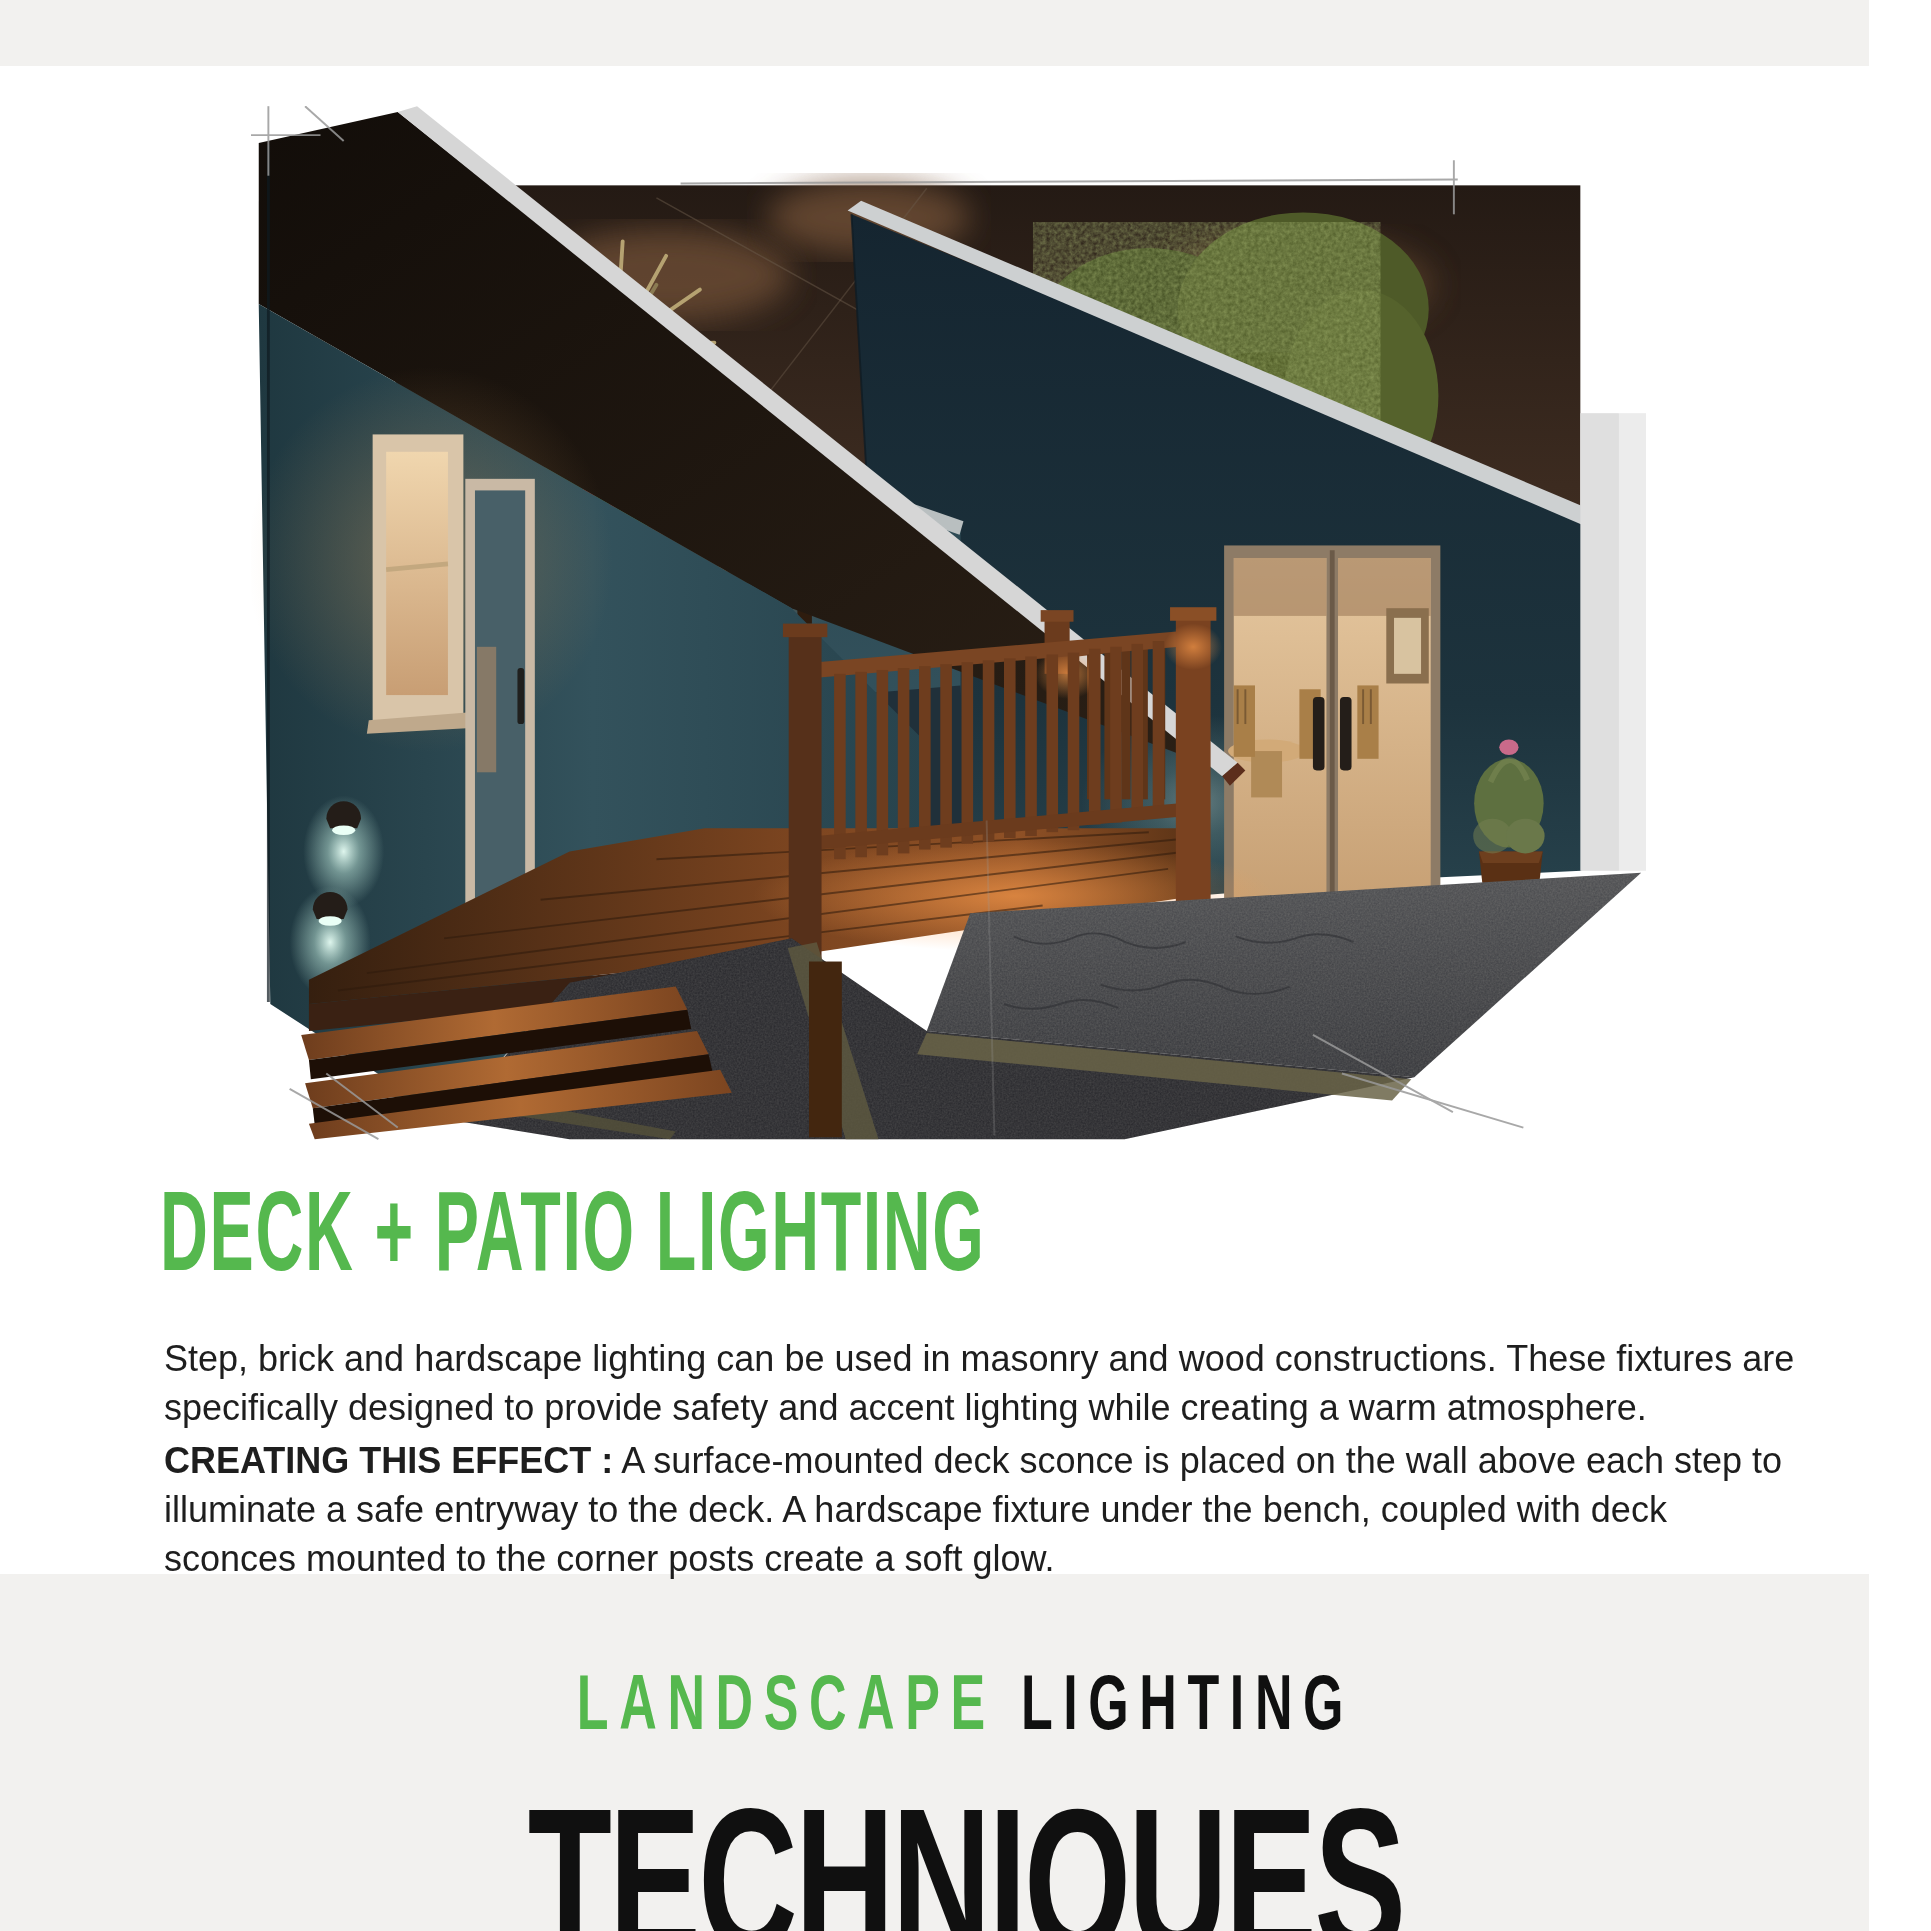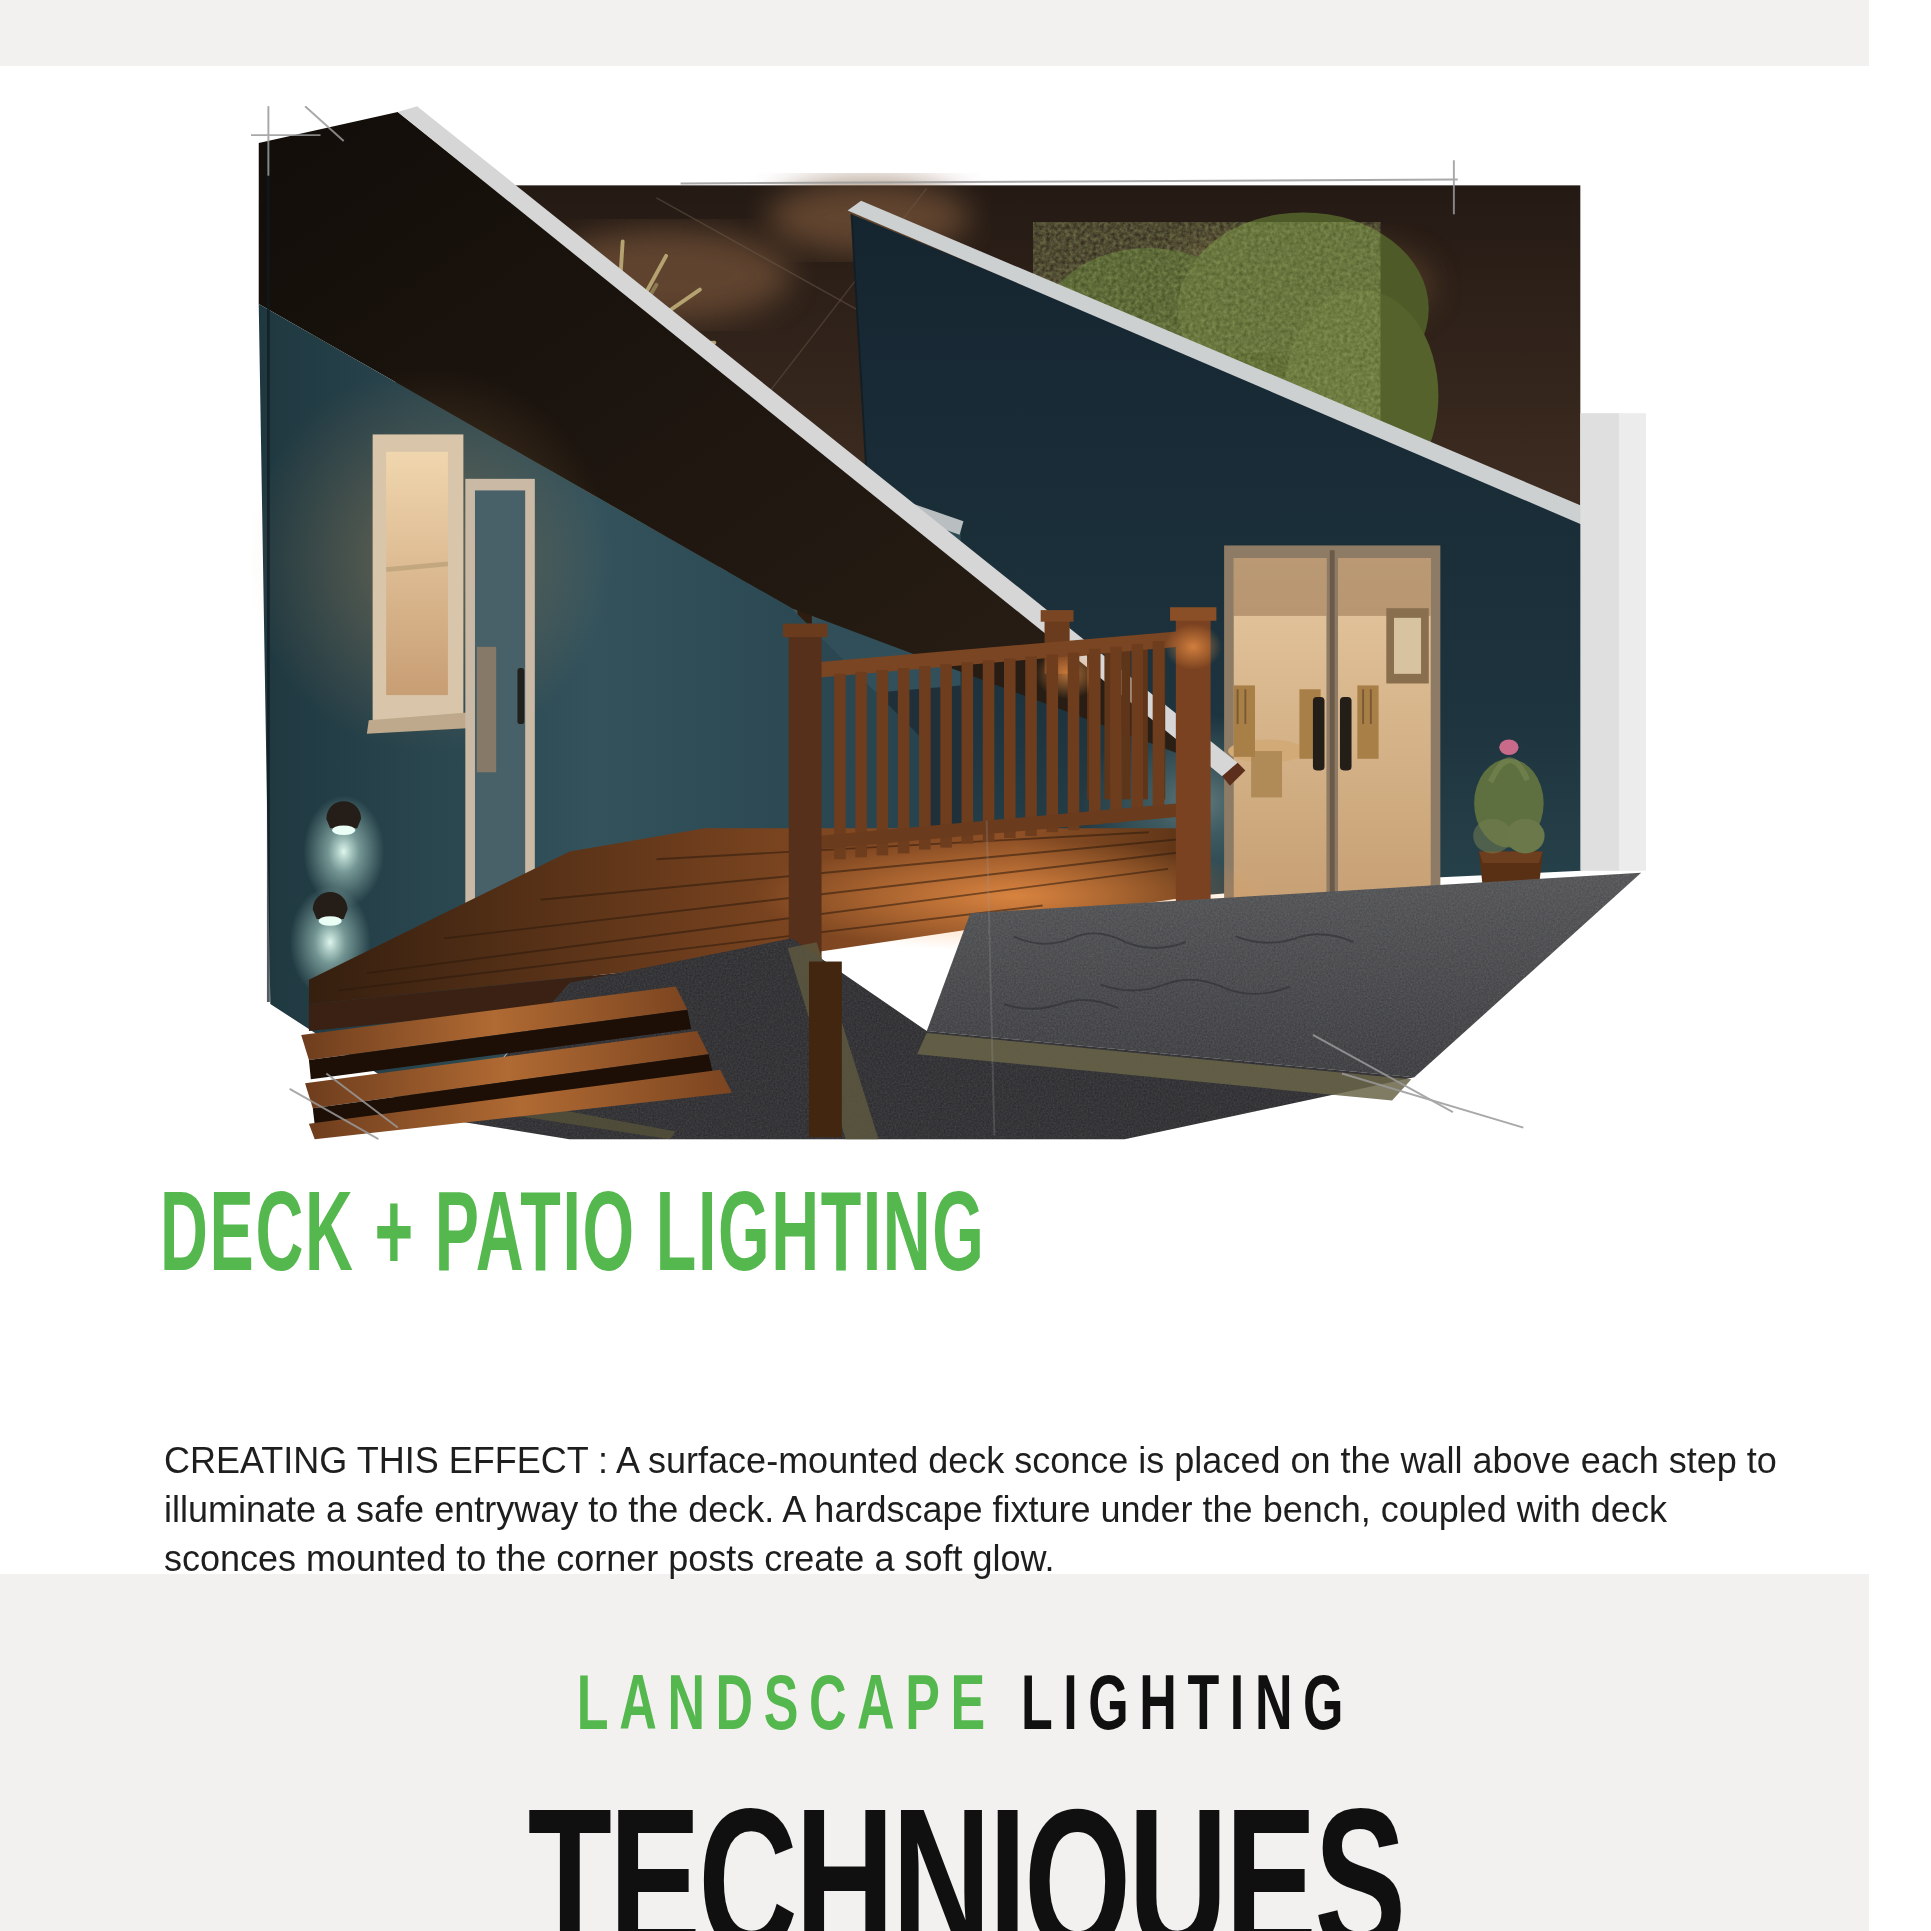--- a/index.html
+++ b/index.html
@@ -6,21 +6,21 @@
   #canvas{position:relative;width:1869px;height:1931px;background:#ffffff;overflow:hidden;}
   .band{position:absolute;left:0;width:1931px;background:#f2f1ef;}
   #top-band{top:0;height:66px;}
   #footer-band{top:1574px;height:357px;}
   #illustration{position:absolute;left:251px;top:106px;width:1506px;height:1043px;}
   #headline{position:absolute;left:160px;top:1174px;font-size:79px;font-weight:bold;
     line-height:1;letter-spacing:1.9px;color:#55b84e;transform:scale(.84,1.44);transform-origin:top left;white-space:nowrap;}
   .bodycopy{position:absolute;left:164px;width:1641px;color:#1e1e1e;font-size:36px;line-height:49px;}
   #para1{top:1298px;}
   #para2{top:1400px;}
-  .lead{font-weight:normal;}
+  .lead{font-weight:bold;}
   .footer-line{position:absolute;left:0;width:1931px;text-align:center;white-space:nowrap;color:#101010;}
   #footer-line1{top:1657px;font-size:52px;font-weight:bold;letter-spacing:10.6px;transform:scale(1.0,1.5);transform-origin:top center;}
   #footer-line1 .green{color:#55b84e;}
   #footer-line2{top:1763px;font-size:145px;font-weight:bold;letter-spacing:-2.9px;transform:scale(.95,1.42);transform-origin:top center;}
 </style>
 </head>
 <body>
 
 <div id="canvas">
 
@@ -375,20 +375,21 @@
       <line x1="1100" y1="962" x2="1245" y2="1042"></line>
       <line x1="1130" y1="1002" x2="1318" y2="1058"></line>
       <line x1="40" y1="1018" x2="132" y2="1070"></line>
       <line x1="78" y1="1002" x2="152" y2="1058"></line>
       <line x1="762" y1="740" x2="770" y2="1066" opacity="0.3"></line>
     </g>
   </svg>
 
   <div id="headline">DECK + PATIO LIGHTING</div>
 
+  <p id="para1" class="bodycopy">Step, brick and hardscape lighting can be used in masonry and wood constructions. These fixtures are specifically designed to provide safety and accent lighting while creating a warm atmosphere.</p>
 
   <p id="para2" class="bodycopy"><span class="lead">CREATING THIS EFFECT :</span><span> A surface-mounted deck sconce is placed on the wall above each step to illuminate a safe entryway to the deck. A hardscape fixture under the bench, coupled with deck sconces mounted to the corner posts create a soft glow.</span></p>
 
   <div id="footer-line1" class="footer-line"><span class="green">LANDSCAPE</span><span> LIGHTING</span></div>
 
   <div id="footer-line2" class="footer-line">TECHNIQUES</div>
 
 </div>
 
 

